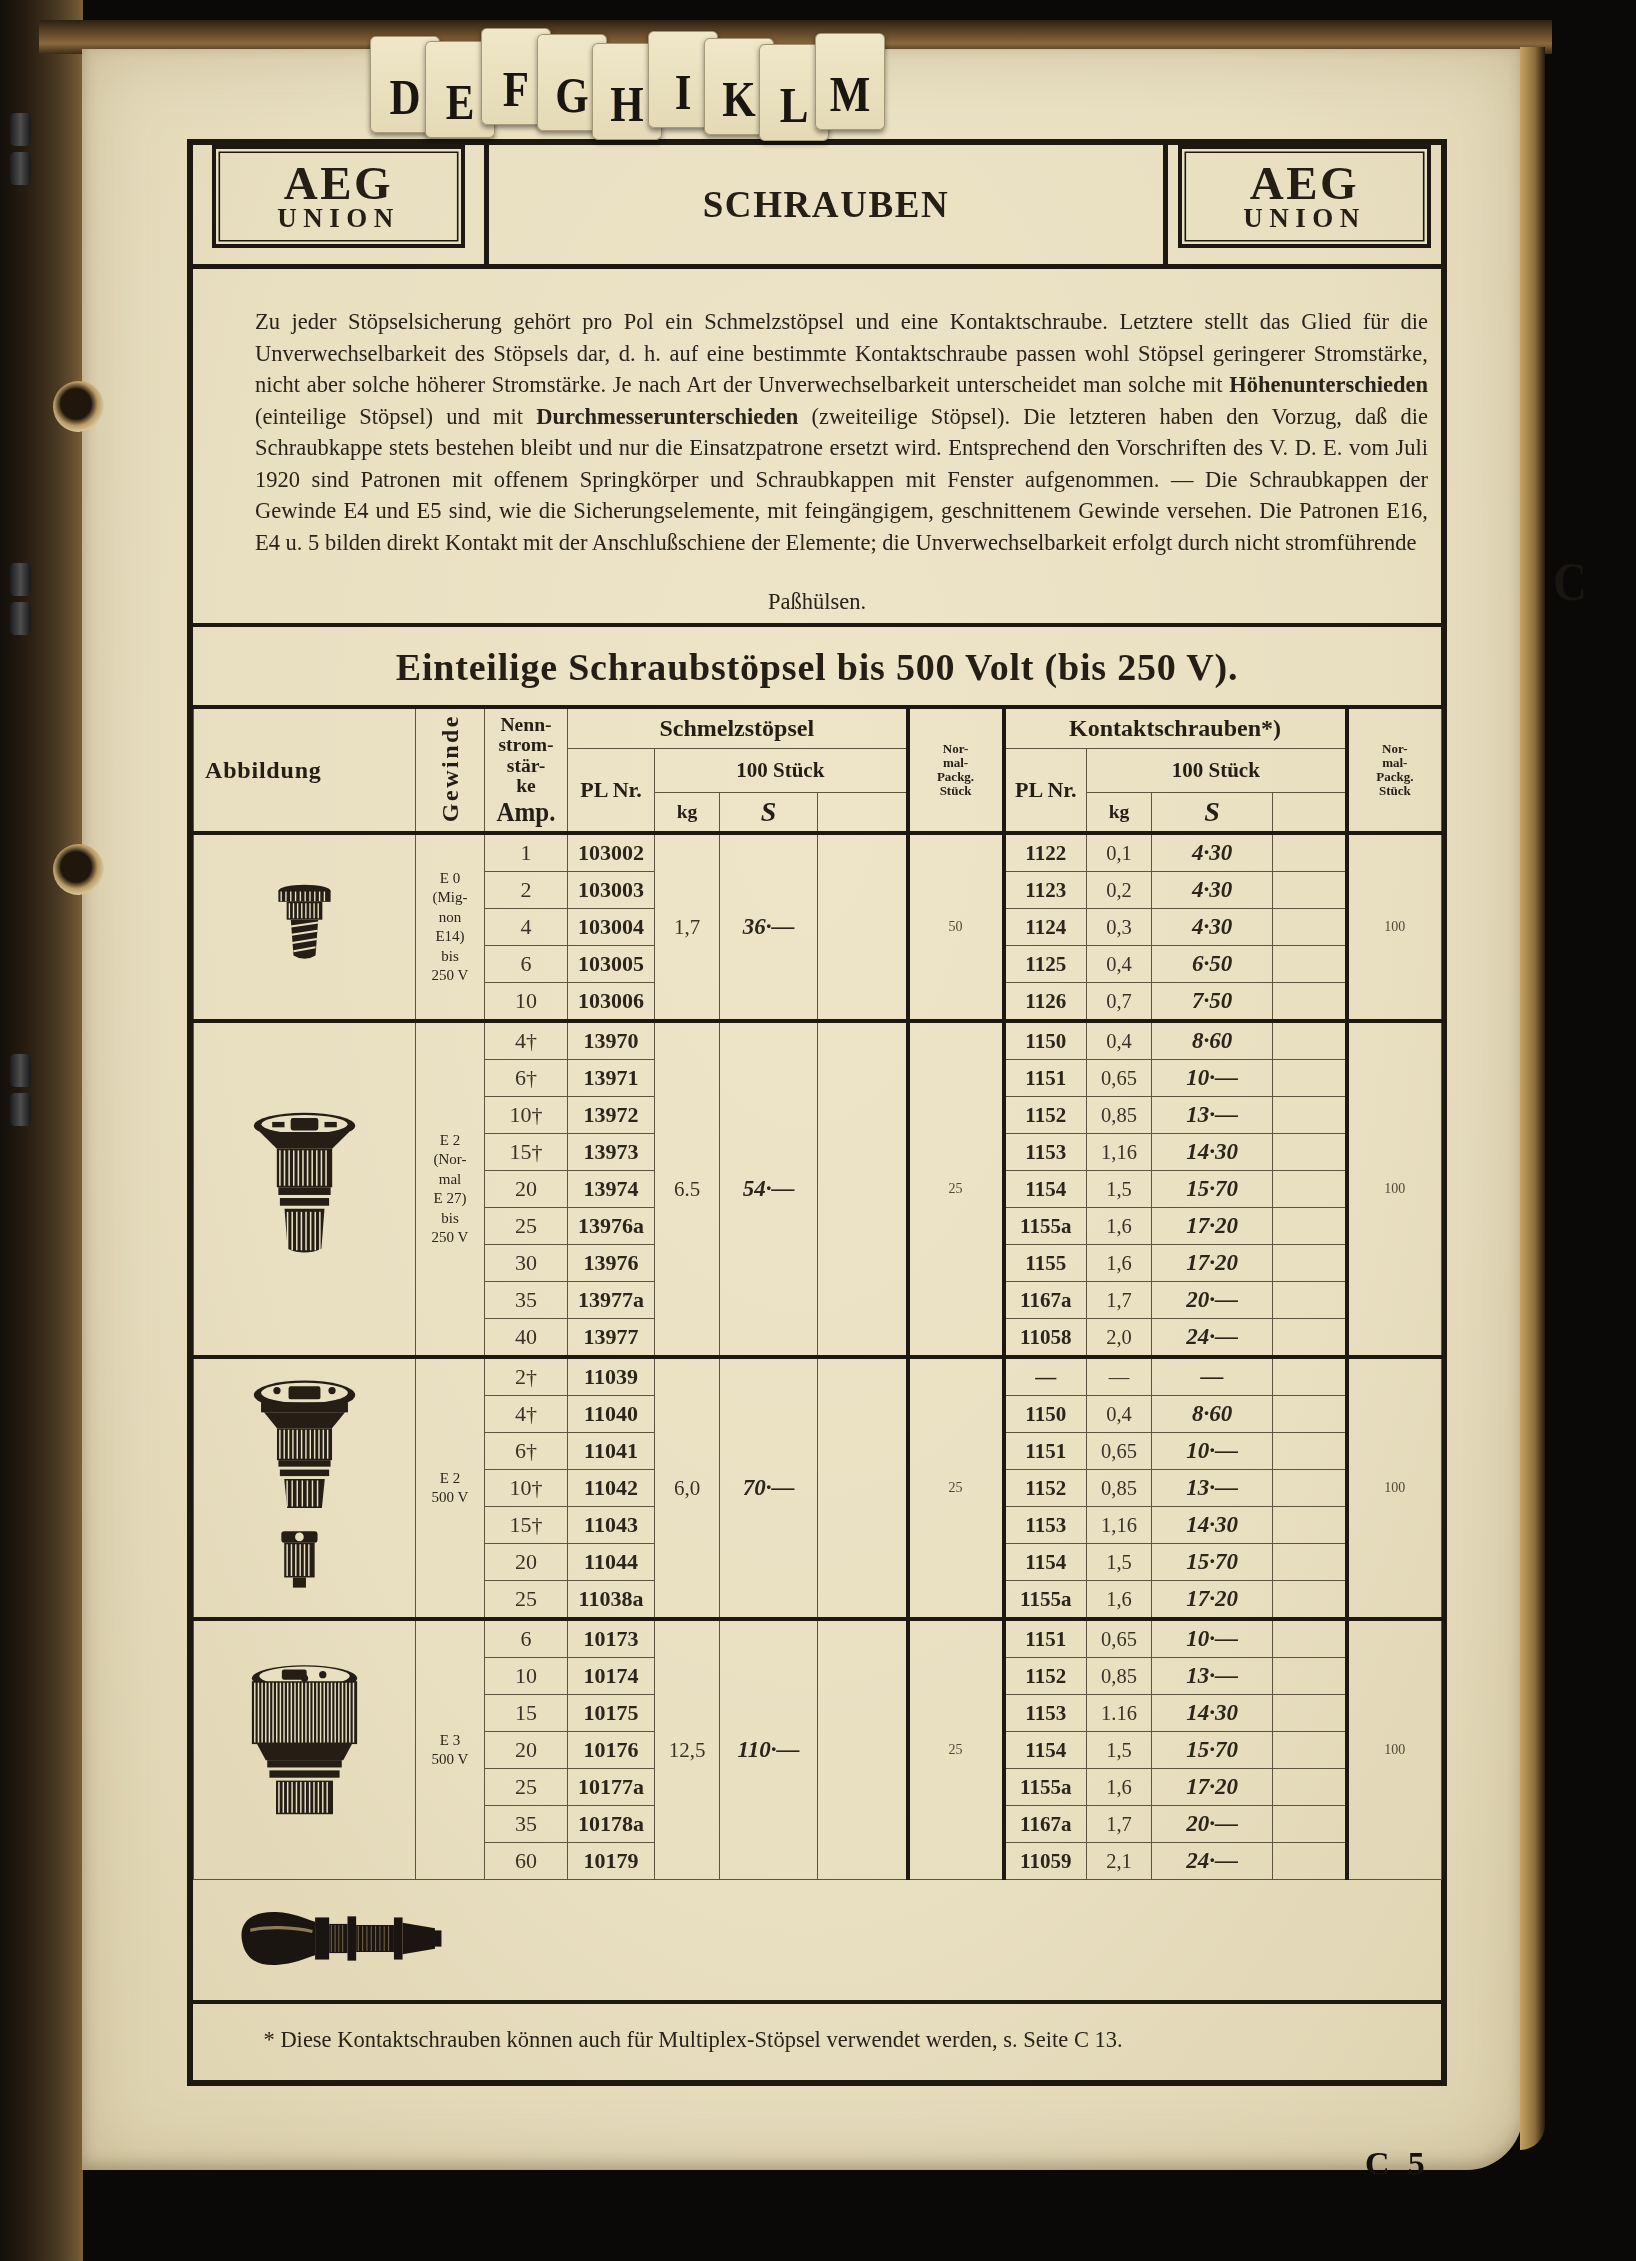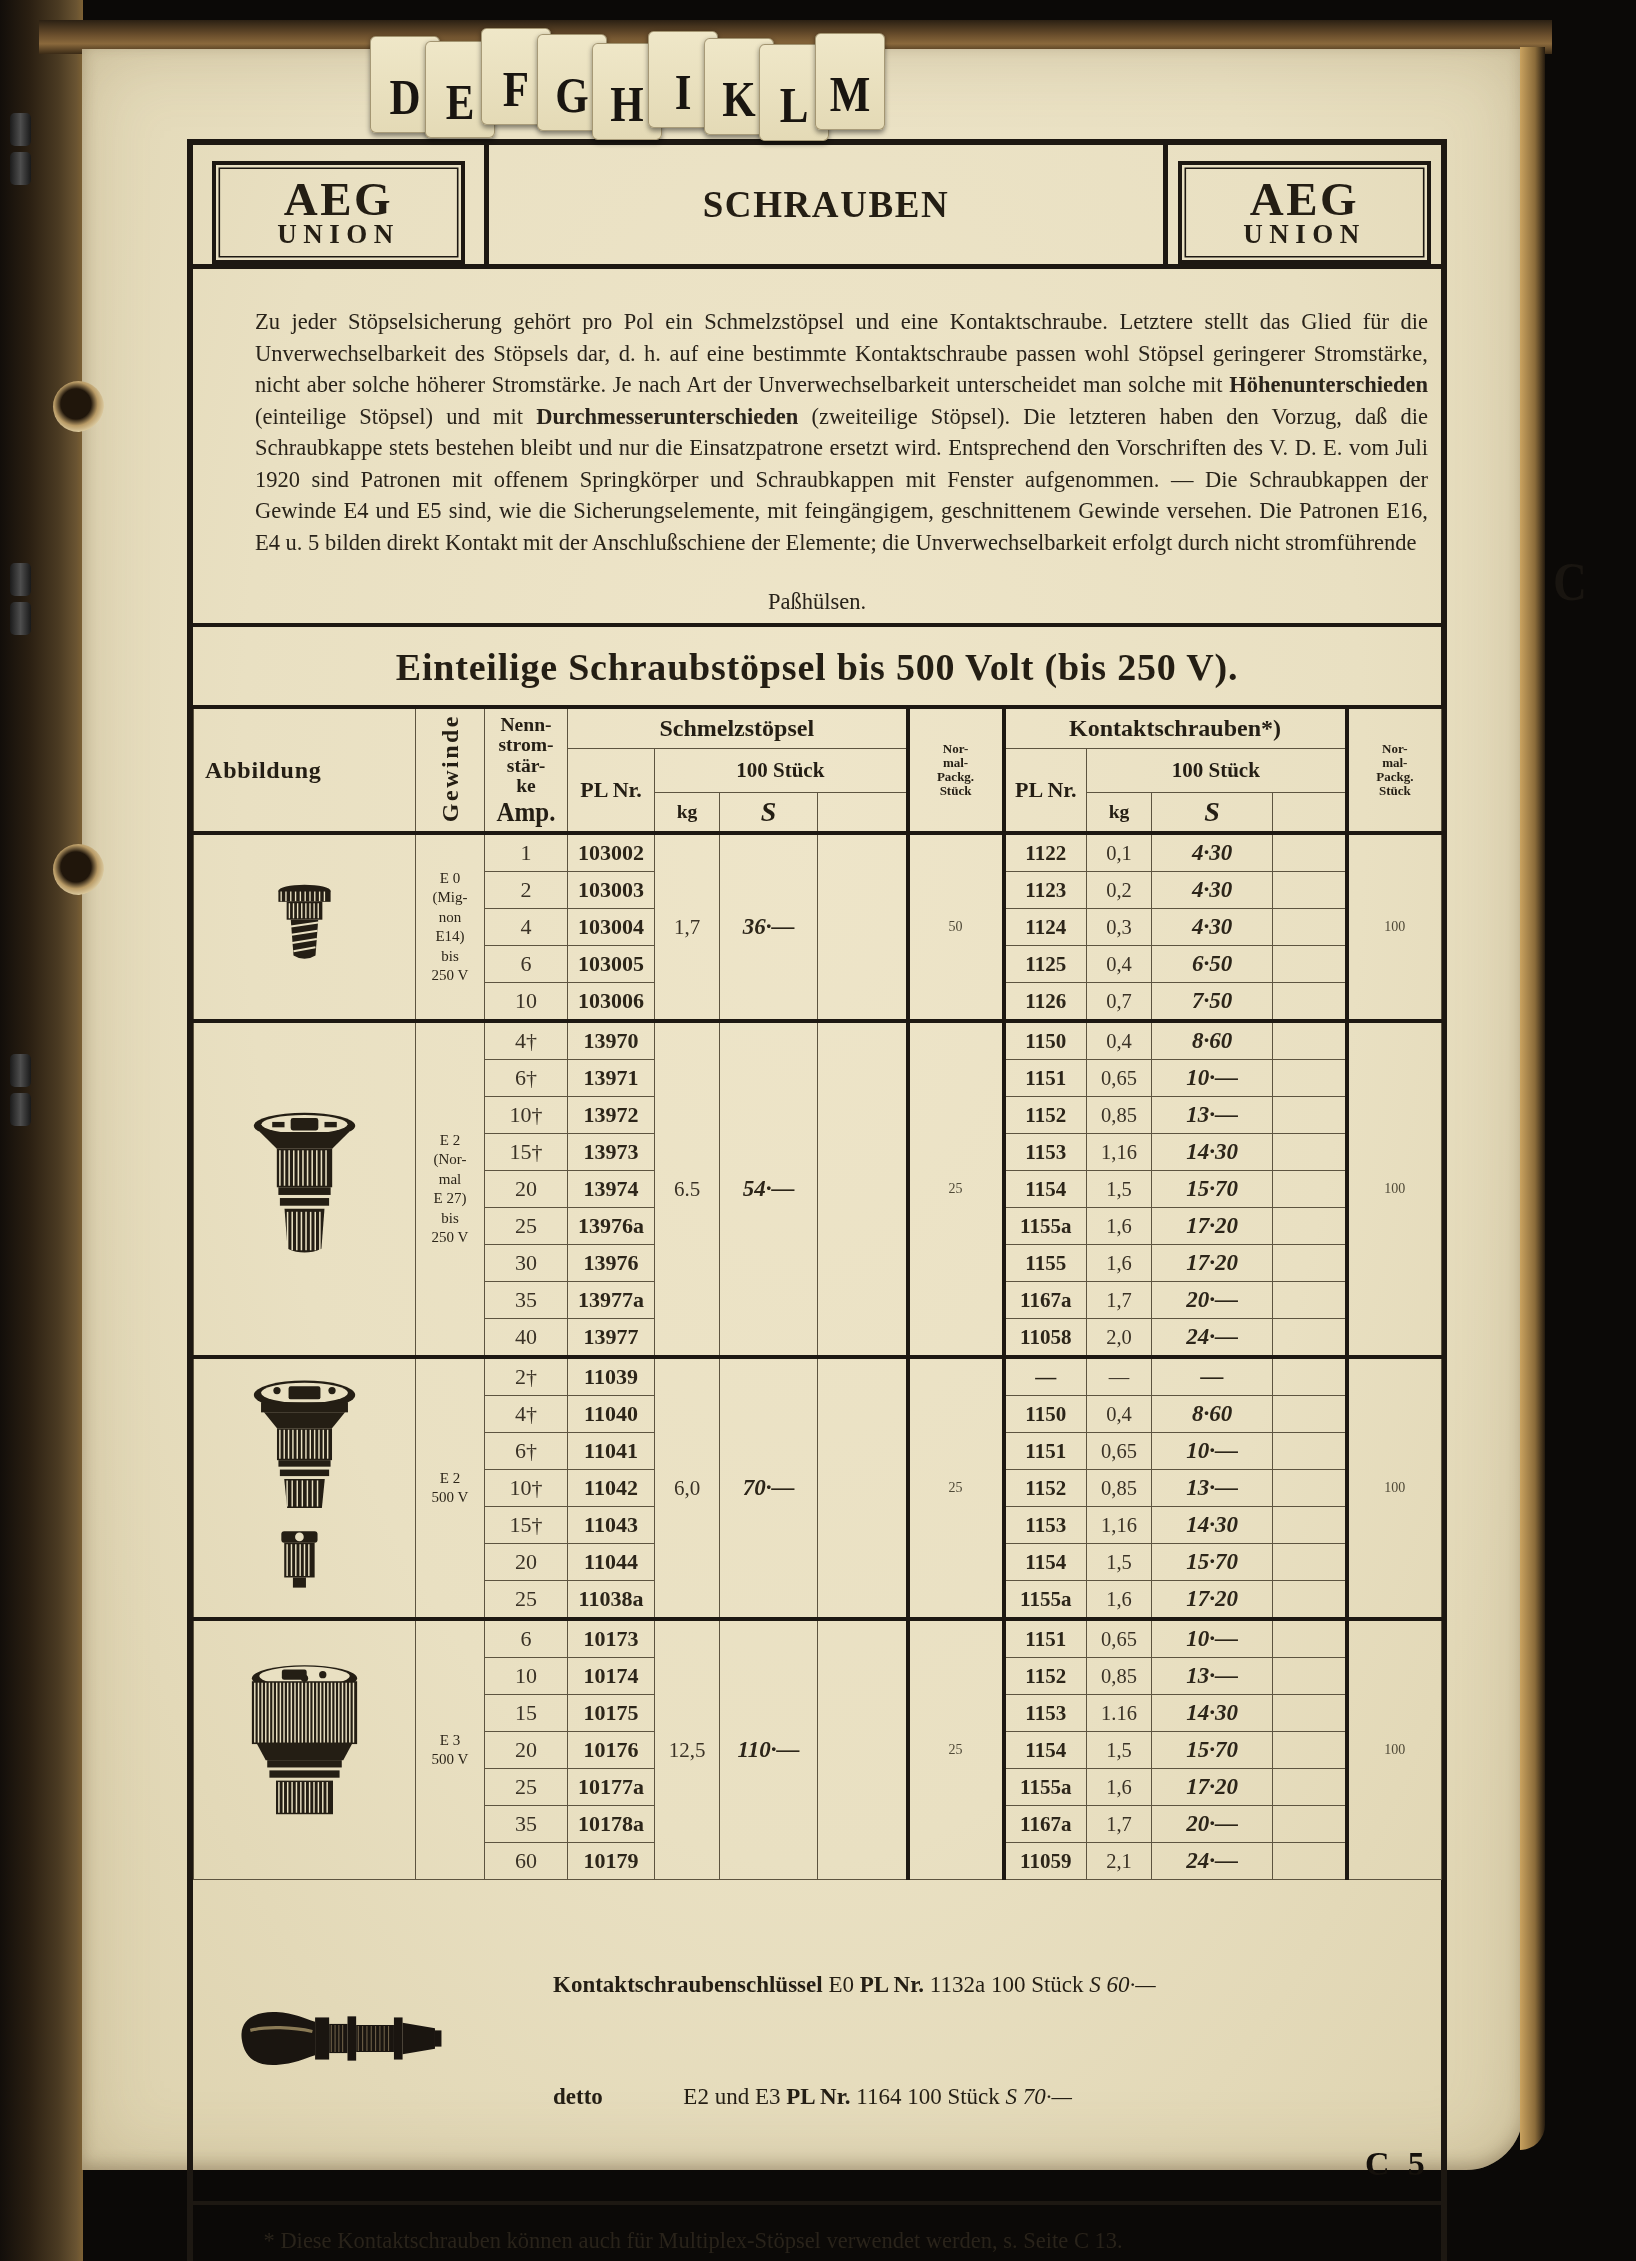--- a/index.html
+++ b/index.html
@@ -35,21 +35,21 @@
   .tab span{font-size:43px;font-weight:bold;transform:scaleY(1.18);color:#191510;}
   .side-letter{position:absolute;left:1471px;top:506px;font-size:47px;font-weight:bold;transform:scaleY(1.15);color:#191510;}
   .page-number{position:absolute;left:1283px;top:2096px;font-size:34px;font-weight:bold;letter-spacing:4.9px;color:#15110c;}
   
   .frame{
     position:absolute;left:105px;top:90px;width:1260px;box-sizing:border-box;
     border:6.5px solid #1d1812;
   }
   
   .masthead{display:flex;align-items:stretch;border-bottom:5.7px solid #1d1812;height:119px;}
-  .logo-cell{width:296px;box-sizing:border-box;display:flex;align-items:flex-end;justify-content:center;}
+  .logo-cell{width:296px;box-sizing:border-box;display:flex;align-items:flex-start;justify-content:center;}
   .logo-cell.left{border-right:5.7px solid #1d1812;}
   .logo-cell.right{border-left:5.7px solid #1d1812;width:278px;}
   .logo-box{border:4.1px solid #1d1812;box-shadow:inset 0 0 0 2.5px #eae1c3, inset 0 0 0 4.1px #1d1812;
     width:245px;height:95px;display:flex;flex-direction:column;align-items:center;justify-content:center;}
   .logo-box .aeg{font-size:47px;font-weight:bold;letter-spacing:2.5px;line-height:.95;}
   .logo-box .union{font-size:27px;font-weight:bold;letter-spacing:6.5px;line-height:1;}
   .masthead-title{flex:1;display:flex;flex-direction:column;align-items:center;justify-content:center;
     font-size:37px;font-weight:bold;letter-spacing:1.6px;line-height:1.28;text-align:center;}
   
   .intro{padding:14.7px 13px 8.2px 62px;font-size:22.5px;line-height:1.4;text-align:justify;color:#29231a;}
@@ -632,24 +632,20 @@
             <line x1="246" y1="52" x2="246" y2="98" stroke="#6e6048" stroke-width="2"></line>
             <line x1="254" y1="52" x2="254" y2="98" stroke="#6e6048" stroke-width="2"></line>
             <line x1="262" y1="52" x2="262" y2="98" stroke="#6e6048" stroke-width="2"></line>
             <line x1="270" y1="52" x2="270" y2="98" stroke="#6e6048" stroke-width="2"></line>
             <line x1="278" y1="52" x2="278" y2="98" stroke="#6e6048" stroke-width="2"></line>
             <line x1="286" y1="52" x2="286" y2="98" stroke="#6e6048" stroke-width="2"></line>
             <rect x="296" y="36" width="16" height="78" fill="#1a1510"></rect>
             <path d="M312 46 L372 56 L372 94 L312 104 Z" fill="#1a1510"></path>
             <rect x="372" y="60" width="12" height="30" fill="#1a1510"></rect>
           </svg></div>
-      <div class="tool-text">
-        <div><b>Kontaktschraubenschlüssel</b><span> E0 </span><b>PL Nr.</b><span> 1132a 100 Stück </span><i>S 60·—</i></div>
-        <div><b>detto</b><span>              E2 und E3 </span><b>PL Nr.</b><span> 1164 100 Stück </span><i>S 70·—</i></div>
-      </div>
     </div>
 
     <div class="footnotes">
       <p class="fn indent1"><span>* Diese Kontaktschrauben können auch für Multiplex-Stöpsel verwendet werden, s. Seite C 13.</span></p>
 
     </div>
 
   </div>
 
   <div class="punch-hole" style="left:-29.5px;top:332px;"></div>

